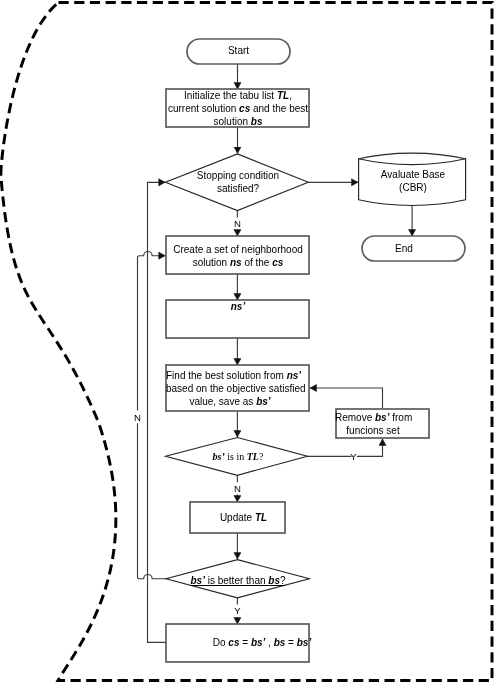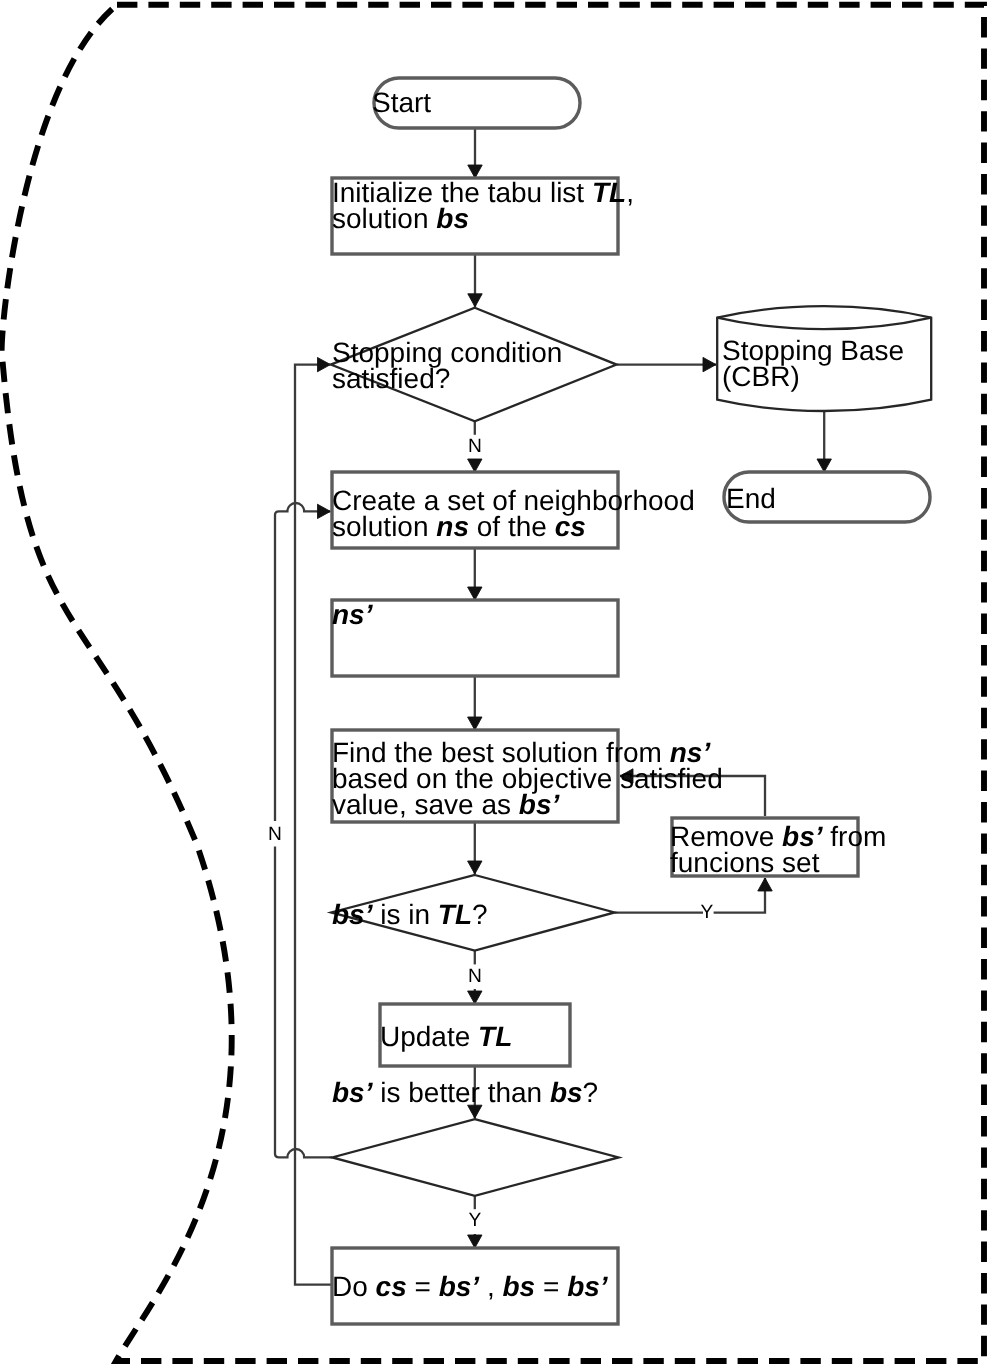--- a/index.html
+++ b/index.html
@@ -2,22 +2,22 @@
 <html><head>
 <meta charset="utf-8">
 <title>Tabu Search Flowchart</title>
 <style>
   html,body{margin:0;padding:0;background:#ffffff;}
   body{width:494px;height:683px;overflow:hidden;
        font-family:"Liberation Sans",sans-serif;
        -webkit-font-smoothing:antialiased;}
   #canvas{position:relative;width:494px;height:683px;background:#ffffff;}
   #wires{position:absolute;left:0;top:0;width:494px;height:683px;}
-  .lbl{position:absolute;color:#000;
-       font-size:14px;line-height:12.85px;white-space:nowrap;}
+  .lbl{position:absolute;color:#000;text-align:center;
+       font-size:10px;line-height:12.85px;white-space:nowrap;}
   .lbl i{font-style:italic;font-weight:bold;}
   .ltr{position:absolute;color:#000;font-size:9.6px;line-height:12.85px;background:transparent;
        text-align:center;padding:0;}
 </style>
 </head>
 <body>
 
 <div id="canvas">
 
 <svg id="wires" width="494" height="683" viewBox="0 0 494 683">
@@ -93,30 +93,31 @@
              L465.6,158.8
              C 432,151.2 392,151.2 358.6,158.8 Z"></path>
     <path d="M358.6,158.8 C 392,166.5 432,166.5 465.6,158.8" fill="none"></path>
   </g>
 </svg>
 
 <div class="lbl" style="left:186px;top:45.4px;width:105px;">Start</div>
 
 <div class="lbl" style="left:166px;top:89.9px;width:144px;">
   <div>Initialize the tabu list <i>TL</i>,</div>
+  <div>current solution <i>cs</i> and the best</div>
   <div>solution <i>bs</i></div>
 </div>
 
 <div class="lbl" style="left:166px;top:170.1px;width:144px;">
   <div>Stopping condition</div>
   <div>satisfied?</div>
 </div>
 
 <div class="lbl" style="left:361px;top:169.2px;width:104px;">
-  <div>Stopping Base</div>
+  <div>Avaluate Base</div>
   <div>(CBR)</div>
 </div>
 
 <div class="lbl" style="left:363px;top:242.6px;width:82px;">End</div>
 
 <div class="lbl" style="left:166px;top:244.2px;width:144px;">
   <div>Create a set of neighborhood</div>
   <div>solution <i>ns</i> of the <i>cs</i></div>
 </div>
 
@@ -128,33 +129,33 @@
   <div>Find the best solution from <i>ns’</i></div>
   <div>based on the objective satisfied</div>
   <div>value, save as <i>bs’</i></div>
 </div>
 
 <div class="lbl" style="left:335px;top:412.1px;width:76px;">
   <div>Remove <i>bs’</i> from</div>
   <div>funcions set</div>
 </div>
 
-<div class="lbl" style="left:166px;top:451.1px;width:144px;">
+<div class="lbl" style="left:166px;top:451.1px;width:144px;font-family:Liberation Serif, serif;">
   <div><i>bs’</i> is in <i>TL</i>?</div>
 </div>
 
 <div class="lbl" style="left:190px;top:512.2px;width:107px;">
   <div>Update <i>TL</i></div>
 </div>
 
-<div class="lbl" style="left:166px;top:540px;width:144px;">
+<div class="lbl" style="left:166px;top:575px;width:144px;text-decoration:underline;">
   <div><i>bs’</i> is better than <i>bs</i>?</div>
 </div>
 
-<div class="lbl" style="left:166px;top:636.9px;width:144px;">
+<div class="lbl" style="left:166px;top:636.9px;width:144px;padding-left:24px;">
   <div>Do <i>cs</i> = <i>bs’</i> , <i>bs</i> = <i>bs’</i></div>
 </div>
 
 <div class="ltr" style="left:227.5px;top:218px;width:20px;">N</div>
 <div class="ltr" style="left:227.5px;top:483px;width:20px;">N</div>
 <div class="ltr" style="left:343.5px;top:450.9px;width:20px;">Y</div>
 <div class="ltr" style="left:227.5px;top:605.1px;width:20px;">Y</div>
 <div class="ltr" style="left:127.5px;top:412px;width:20px;">N</div>
 
 </div>

